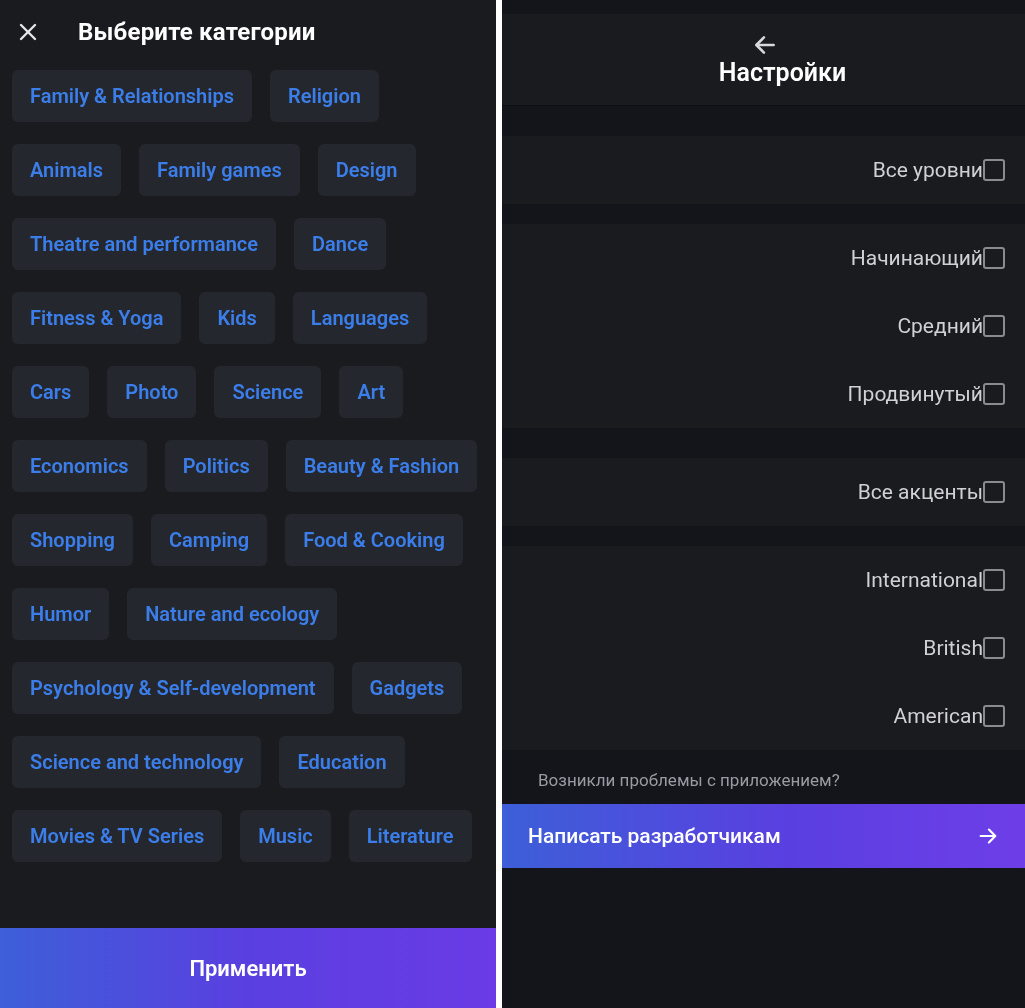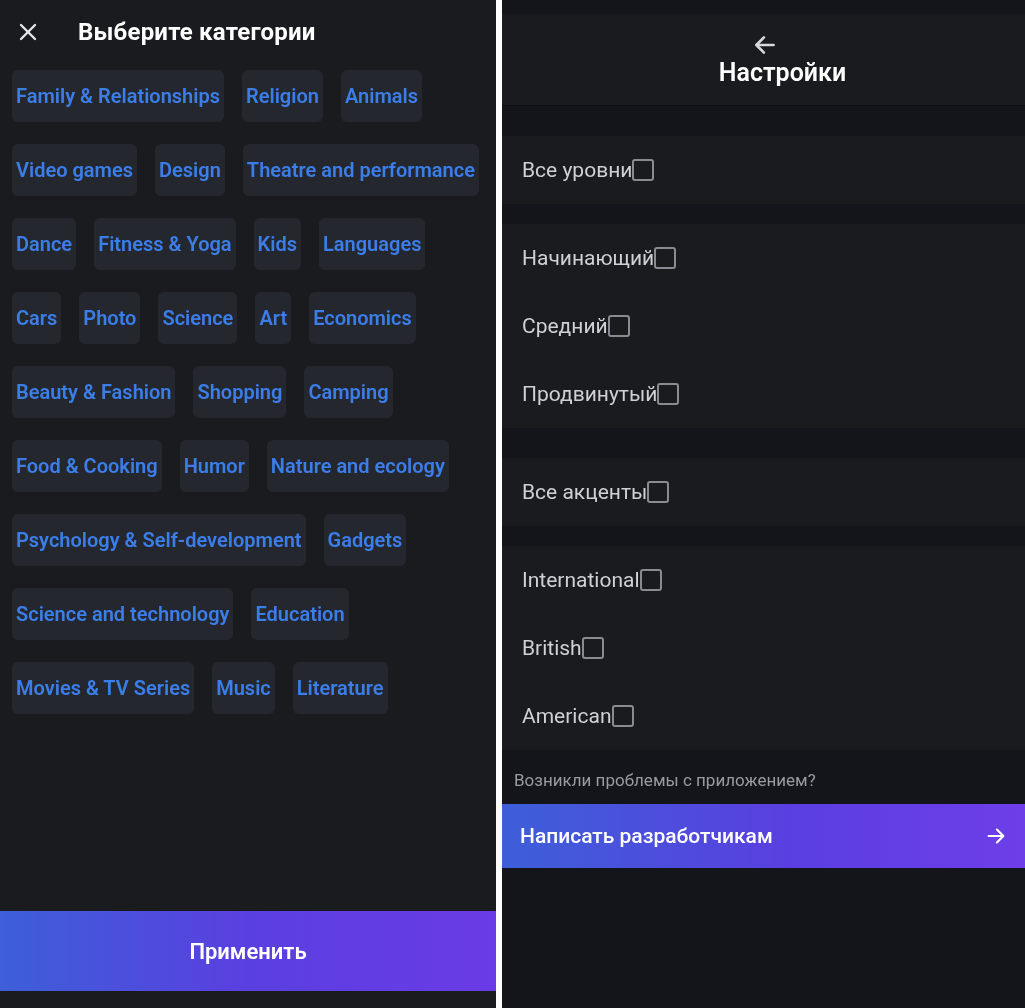--- a/index.html
+++ b/index.html
@@ -43,28 +43,28 @@
     padding: 0 12px 100px 12px;
     display: flex;
     flex-wrap: wrap;
     gap: 22px 18px;
   }
   .chip {
     background: #24272e;
     color: #3b7eea;
     font-size: 20px;
     font-weight: 600;
-    padding: 14px 4px;
+    padding: 14px 18px;
     border-radius: 6px;
     cursor: pointer;
     white-space: nowrap;
   }
   .apply-bar {
     position: absolute;
-    bottom: 17px; left: 0; right: 0;
+    bottom: 0; left: 0; right: 0;
     height: 80px;
     background: linear-gradient(90deg, #3d5fd8 0%, #5a3fe0 50%, #6a3be6 100%);
     display: flex;
     align-items: center;
     justify-content: center;
     color: #fff;
     font-size: 22px;
     font-weight: 600;
     cursor: pointer;
   }
@@ -94,50 +94,50 @@
     margin-left: 36px;
   }
   .section-gap {
     height: 30px;
     background: #14151a;
   }
   .section-gap.small { height: 20px; }
   .setting-row {
     display: flex;
     align-items: center;
-    justify-content: flex-start;
-    padding: 22px 20px 22px 20px;
+    justify-content: flex-end;
+    padding: 22px 20px 22px 32px;
     background: #1a1b1f;
     cursor: pointer;
   }
   .setting-label {
     color: #d0d0d6;
     font-size: 21px;
     font-weight: 400;
   }
   .checkbox {
     width: 22px;
     height: 22px;
     border: 2px solid #8a8a92;
     border-radius: 3px;
     flex-shrink: 0;
   }
   .prompt-text {
     color: #9a9aa2;
     font-size: 17px;
-    padding: 20px 20px 14px 12px;
+    padding: 20px 20px 14px 36px;
     background: #14151a;
   }
   .contact-bar {
     background: linear-gradient(90deg, #3d5fd8 0%, #5a3fe0 55%, #6e3ee8 100%);
     color: #fff;
     display: flex;
     align-items: center;
     justify-content: space-between;
-    padding: 20px 18px;
+    padding: 20px 26px;
     cursor: pointer;
   }
   .contact-label {
     font-size: 21px;
     font-weight: 500;
   }
   .arrow-icon {
     width: 22px; height: 22px;
     color: #fff;
   }
@@ -157,32 +157,33 @@
           <line x1="19" y1="5" x2="5" y2="19"></line>
       </svg>
     </span>
     <div class="left-title">Выберите категории</div>
   </div>
 
   <div class="chips-area" id="chips-area">
       <div class="chip">Family &amp; Relationships</div>
       <div class="chip">Religion</div>
       <div class="chip">Animals</div>
-      <div class="chip">Video games</div>
+      <div class="chip">Family games</div>
       <div class="chip">Design</div>
       <div class="chip">Theatre and performance</div>
       <div class="chip">Dance</div>
       <div class="chip">Fitness &amp; Yoga</div>
       <div class="chip">Kids</div>
       <div class="chip">Languages</div>
       <div class="chip">Cars</div>
       <div class="chip">Photo</div>
       <div class="chip">Science</div>
       <div class="chip">Art</div>
       <div class="chip">Economics</div>
+      <div class="chip">Politics</div>
       <div class="chip">Beauty &amp; Fashion</div>
       <div class="chip">Shopping</div>
       <div class="chip">Camping</div>
       <div class="chip">Food &amp; Cooking</div>
       <div class="chip">Humor</div>
       <div class="chip">Nature and ecology</div>
       <div class="chip">Psychology &amp; Self-development</div>
       <div class="chip">Gadgets</div>
       <div class="chip">Science and technology</div>
       <div class="chip">Education</div>

